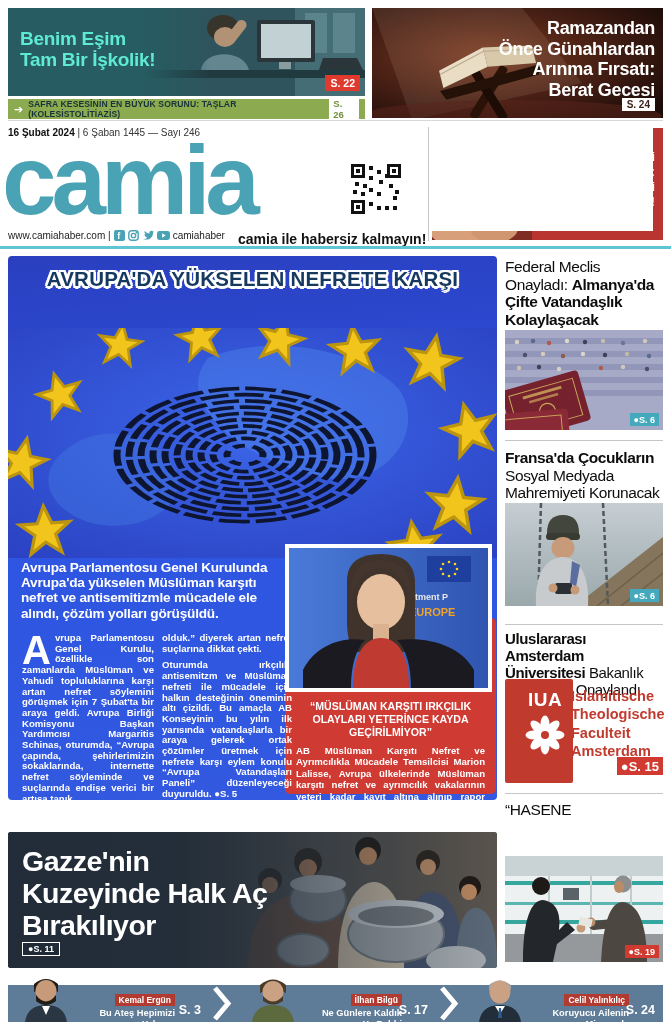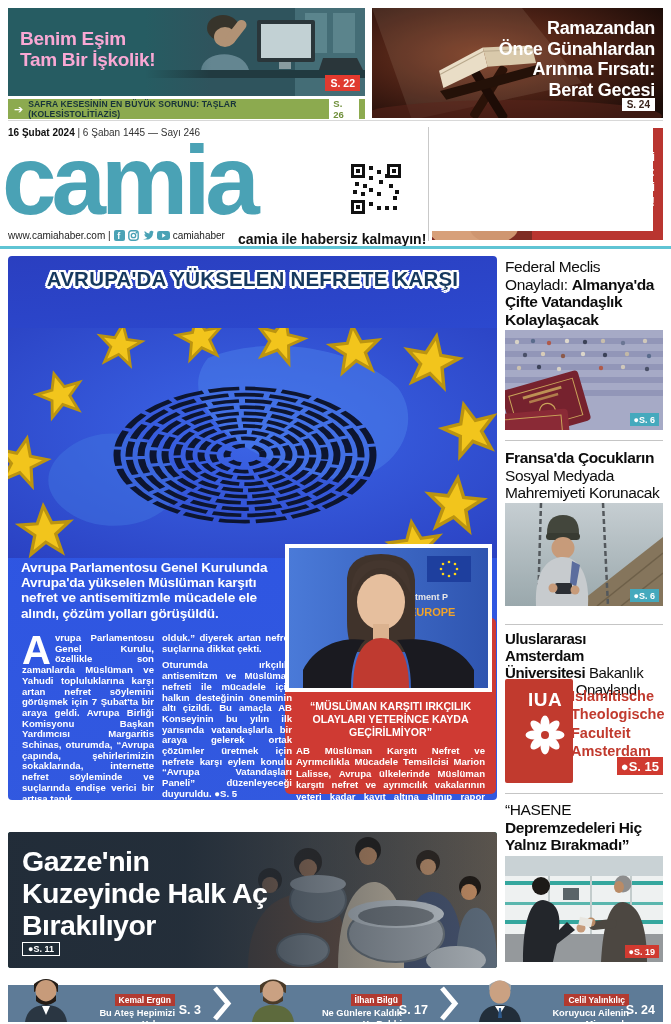--- a/index.html
+++ b/index.html
@@ -3,21 +3,21 @@
 <meta charset="utf-8">
 <style>
   html,body{margin:0;padding:0;background:#e8e8e8;}
   .page{position:relative;width:671px;height:1024px;background:#fff;overflow:hidden;
         font-family:"Liberation Sans","DejaVu Sans",sans-serif;}
   .lines{white-space:pre-line;}
 
   
   .t-work{position:absolute;left:8px;top:8px;width:357px;height:88px;background:#265c62;overflow:hidden;}
   .t-work .photo{position:absolute;right:0;top:0;}
-  .t-work .title{position:absolute;left:12px;top:20px;font-size:19px;line-height:1.12;font-weight:800;color:#f9a8d4;z-index:2;letter-spacing:-0.3px;}
+  .t-work .title{position:absolute;left:12px;top:20px;font-size:19px;line-height:1.12;font-weight:800;color:#5eead4;z-index:2;letter-spacing:-0.3px;}
   .badge-red{position:absolute;right:5px;bottom:5px;background:#e03a2f;color:#fff;font-size:10.5px;font-weight:800;padding:2px 5px;z-index:3;}
   .strip-green{position:absolute;left:8px;top:99px;width:357px;height:20px;background:#8caa4f;display:flex;align-items:center;gap:5px;padding:0 6px;box-sizing:border-box;}
   .strip-green .arrow{color:#fff;font-weight:800;font-size:11px;}
   .strip-green .txt{font-size:8.6px;font-weight:800;color:#17333a;letter-spacing:0.1px;}
   .badge-white-green{margin-left:auto;background:#fff;color:#6f8f3a;font-size:9.5px;font-weight:800;padding:1px 4px;}
   .t-berat{position:absolute;left:372px;top:8px;width:291px;height:110px;background:#1d0d09;overflow:hidden;}
   .t-berat .title{position:absolute;right:8px;top:10px;text-align:right;font-size:18px;line-height:1.14;font-weight:800;color:#fff;z-index:2;letter-spacing:-0.3px;}
   .badge-white-dark{position:absolute;right:8px;bottom:7px;background:#fff;color:#3a241c;font-size:10px;font-weight:800;padding:1px 5px;z-index:3;}
 
   
@@ -440,21 +440,20 @@
     <p class="iua-text lines">Islamitische
 Theologische
 Faculteit
 Amsterdam</p>
     <span class="iua-badge">●S. 15</span>
   </div>
   <div class="sb-div" style="top:793px;"></div>
 
   <p class="sb-title" style="top:801px;">
     <span>“HASENE</span><br>
-    <b>Depremzedeleri Hiç Yalnız Bırakmadı”</b>
   </p>
   <div class="sb-photo" style="top:856px;height:106px;">
     <svg width="158" height="106" viewBox="0 0 158 106">
       <rect width="158" height="36" fill="#c9d2d5"></rect>
       <rect x="0" y="20" width="158" height="58" fill="#eef1f1"></rect>
       <rect x="0" y="25" width="158" height="4" fill="#35a79e"></rect>
       <rect x="0" y="46" width="158" height="3" fill="#35a79e" opacity="0.8"></rect>
       <rect x="0" y="64" width="158" height="4" fill="#35a79e"></rect>
       <line x1="44" y1="20" x2="44" y2="78" stroke="#c3cccc" stroke-width="2"></line>
       <line x1="86" y1="20" x2="86" y2="78" stroke="#c3cccc" stroke-width="2"></line>

